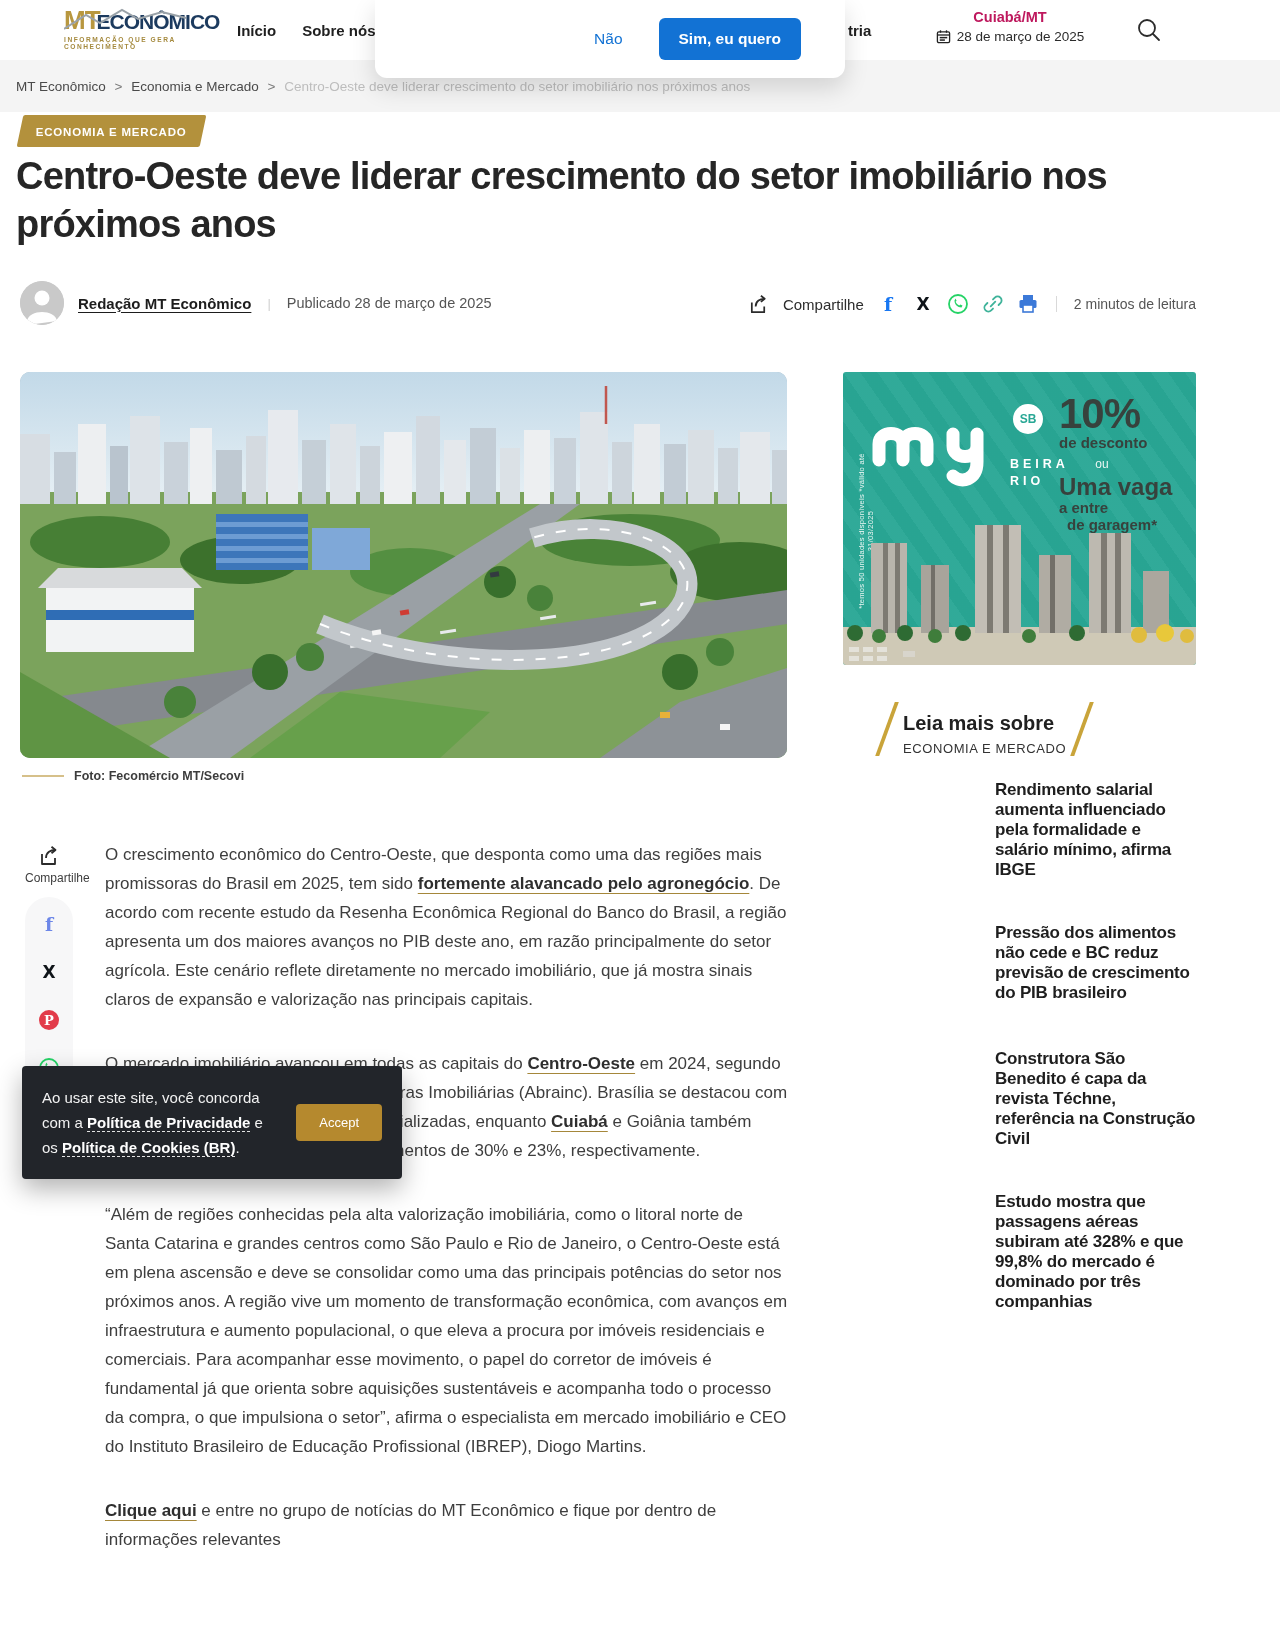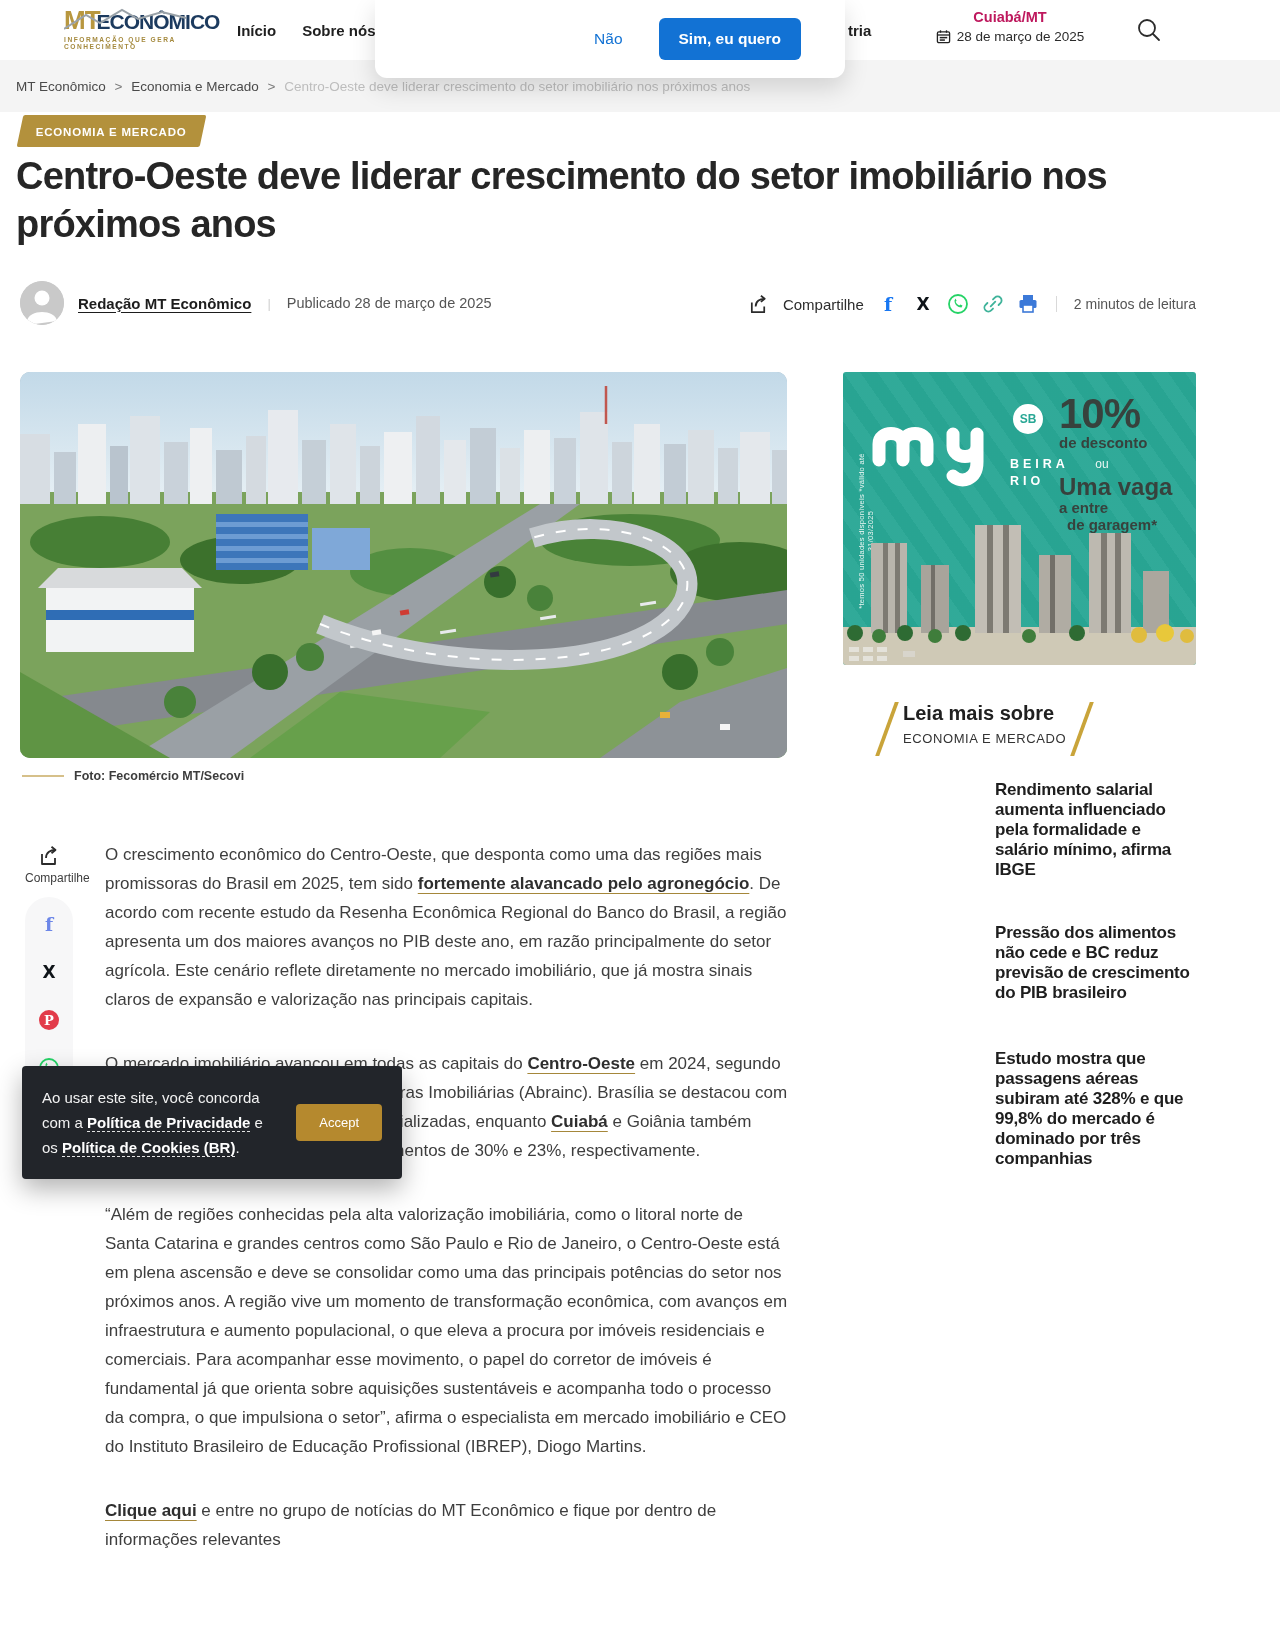--- a/index.html
+++ b/index.html
@@ -94,21 +94,21 @@
   .ad-pct    { font-size:42px; font-weight:800; line-height:40px; letter-spacing:-1px; }
   .ad-sub    { font-size:15px; font-weight:800; margin-top:0; }
   .ad-ou     { font-size:12px; color:#e9f6f3; margin:6px 0 4px; text-align:center; width:86px; }
   .ad-alt1   { font-size:24px; font-weight:800; line-height:24px; }
   .ad-alt2   { font-size:15px; font-weight:800; line-height:17px; }
   .ad-alt3   { font-size:15px; font-weight:800; line-height:17px; padding-left:8px; }
   .ad-disclaimer { position:absolute; left:-57px; top:150px; width:160px; transform:rotate(-90deg);
                    color:#eaf6f3; font-size:7.5px; letter-spacing:.3px; text-align:center; }
   .ad-render { position:absolute; left:0; bottom:0; width:353px; height:150px; }
 
-  .leia-block { margin-top:37px; display:flex; align-items:flex-start; gap:14px; padding-left:42px; }
+  .leia-block { margin-top:37px; display:flex; align-items:flex-end; gap:14px; padding-left:42px; }
   .gold-slash { width:4px; height:54px; background:#c9a43a; transform:skewX(-20deg); }
   .leia-title { font-size:20px; font-weight:800; color:#202020; }
   .leia-cat   { margin-top:6px; font-size:13px; letter-spacing:.6px; color:#333; }
   .related-list { margin-top:24px; }
   .related-item { margin-left:152px; width:201px; font-size:17px; font-weight:800; line-height:20px;
                   letter-spacing:-.2px; color:#1e1e1e; margin-bottom:43px; cursor:pointer; }
   .related-item:nth-child(2) { margin-bottom:46px; }
 
   
   .cookie-banner { position:absolute; left:22px; top:1066px; width:380px; background:#22252a; border-radius:4px;
@@ -455,20 +455,21 @@
       <div>
         <div class="leia-title">Leia mais sobre</div>
         <div class="leia-cat">ECONOMIA E MERCADO</div>
       </div>
       <span class="gold-slash"></span>
     </div>
 
     <div class="related-list">
       <div class="related-item">Rendimento salarial aumenta influenciado pela formalidade e salário mínimo, afirma IBGE</div>
       <div class="related-item">Pressão dos alimentos não cede e BC reduz previsão de crescimento do PIB brasileiro</div>
+      <div class="related-item">Construtora São Benedito é capa da revista Téchne, referência na Construção Civil</div>
       <div class="related-item">Estudo mostra que passagens aéreas subiram até 328% e que 99,8% do mercado é dominado por três companhias</div>
     </div>
   </aside>
 
   <div class="cookie-banner">
     <div class="cookie-text">
       <span>Ao usar este site, você concorda com a </span><span class="cookie-link">Política de Privacidade</span><span> e os </span><span class="cookie-link">Política de Cookies (BR)</span><span>.</span>
     </div>
     <button class="cookie-accept">Accept</button>
   </div>

